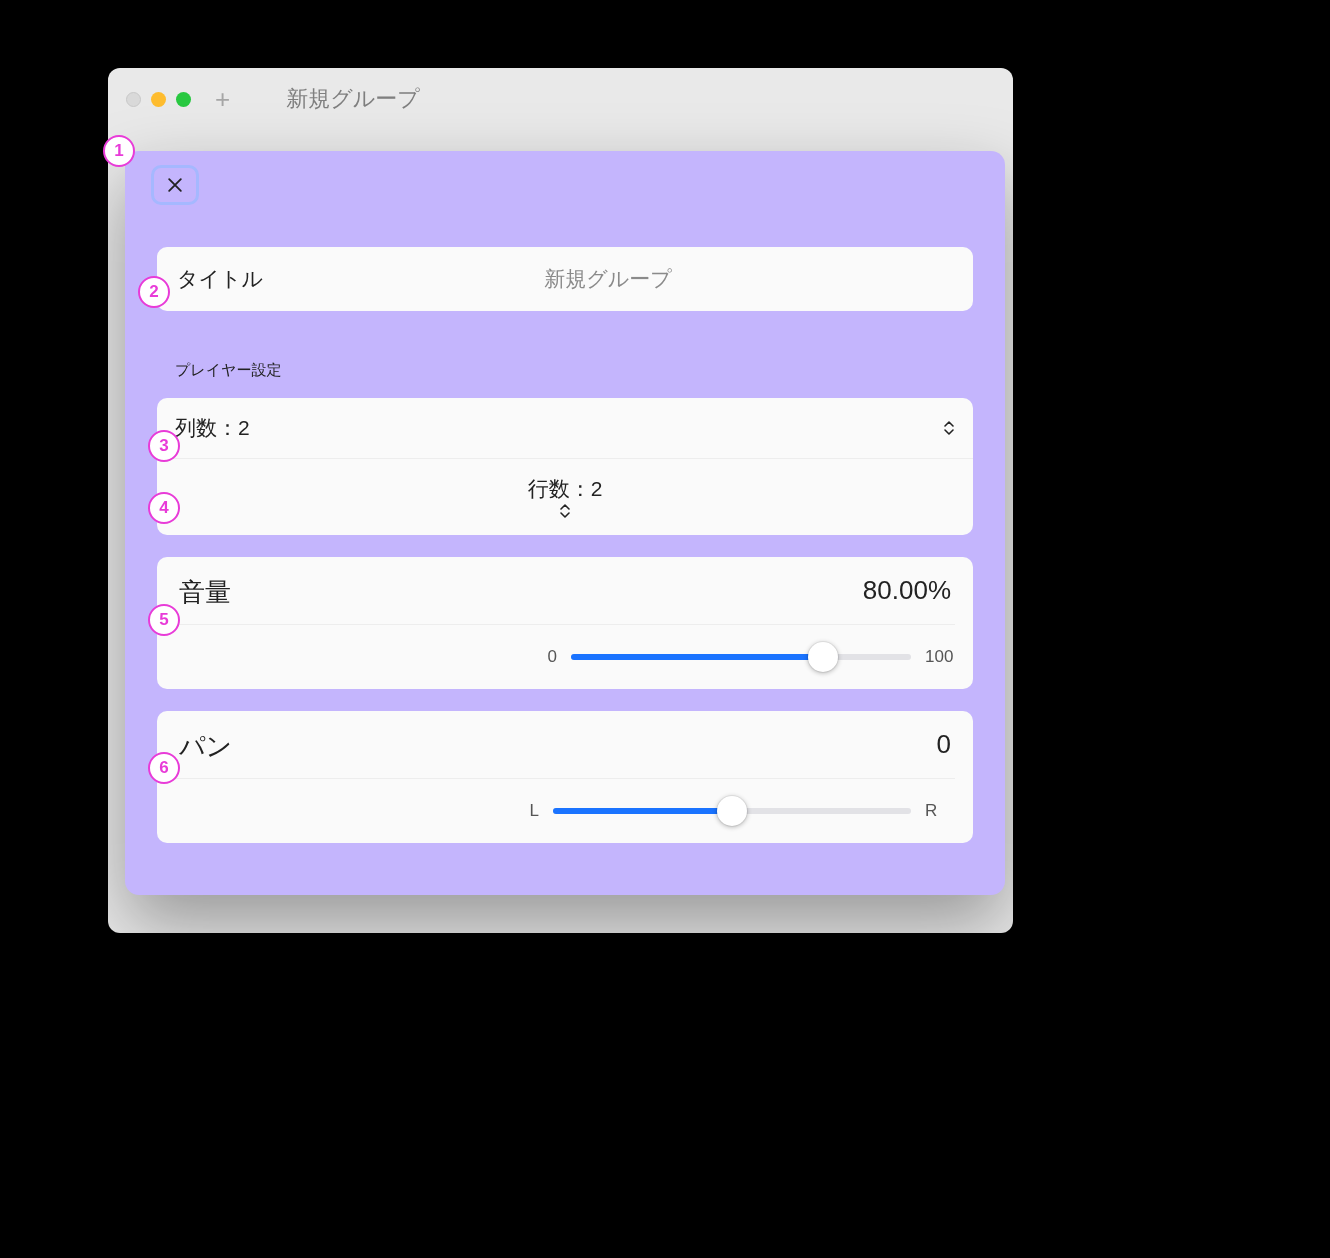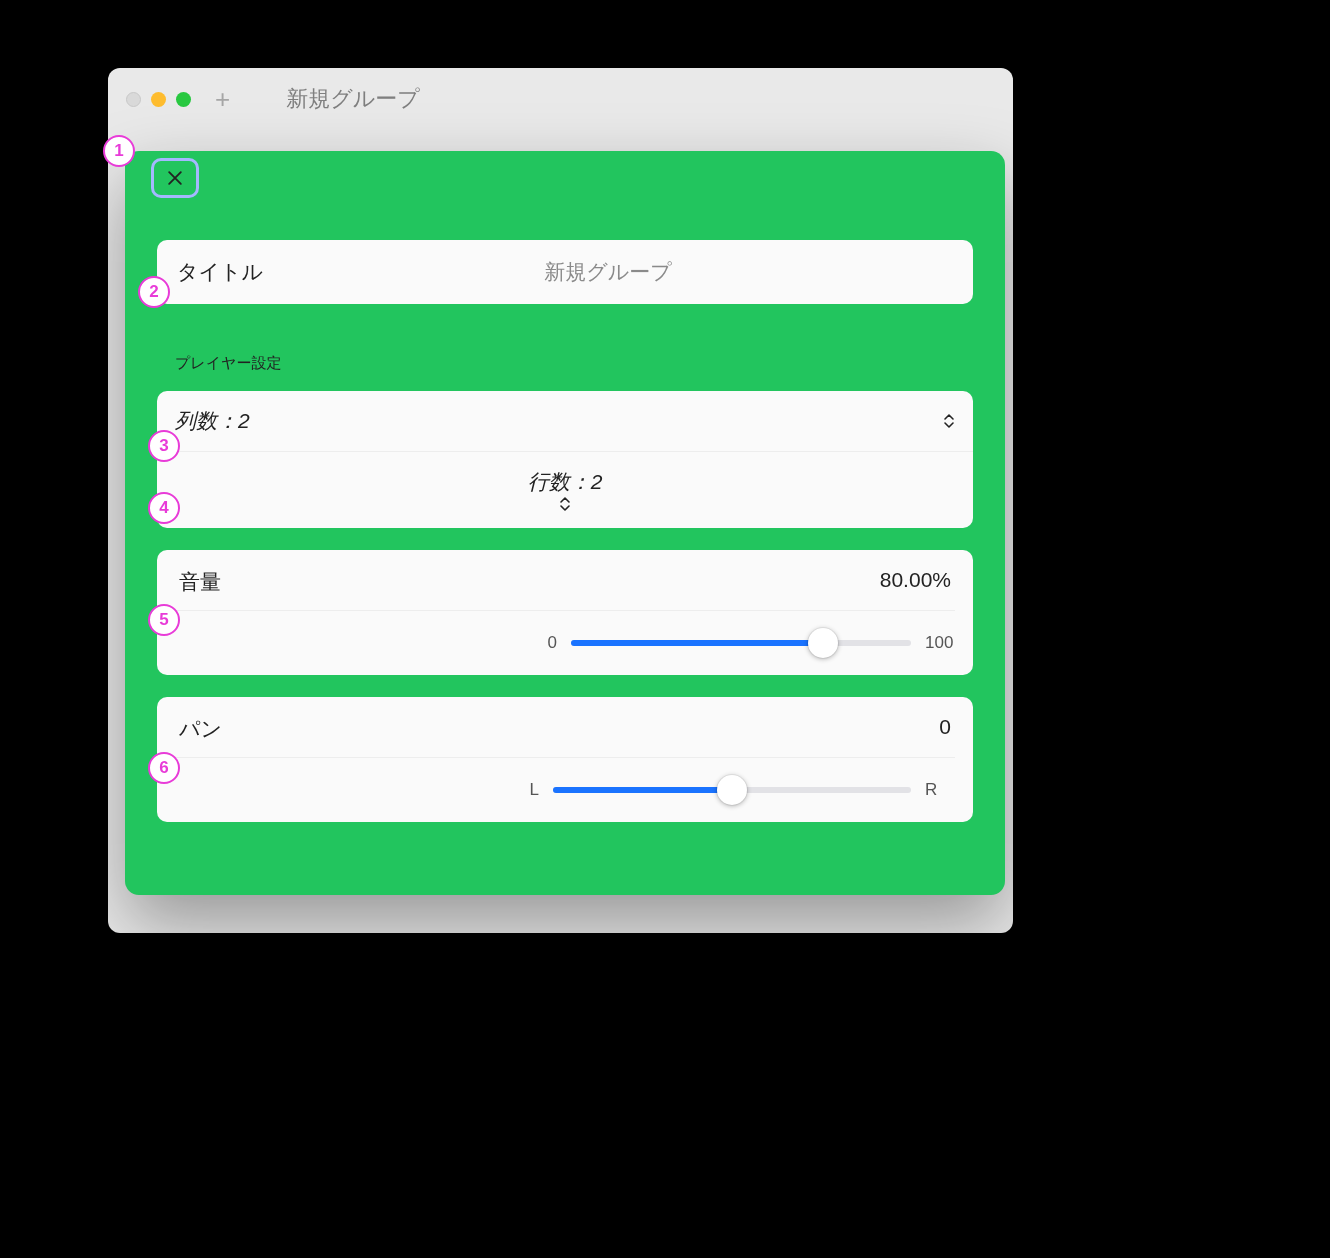--- a/index.html
+++ b/index.html
@@ -44,24 +44,24 @@
     margin-left: 46px;
     font-size: 22px;
     color: #7f7f7f;
   }
   .modal {
     position: absolute;
     left: 125px;
     top: 151px;
     width: 880px;
     height: 744px;
-    background: #22c55e;
+    background: #c4b5fd;
     border-radius: 14px;
     box-shadow: 0 30px 70px rgba(0,0,0,0.35);
-    padding: 7px 32px;
+    padding: 14px 32px;
   }
   .close-btn {
     width: 48px;
     height: 40px;
     border: 3px solid #a5b8ff;
     border-radius: 10px;
     display: flex;
     align-items: center;
     justify-content: center;
     cursor: pointer;
@@ -89,37 +89,36 @@
     color: #222;
   }
   .stepper-card { margin-top: 18px; }
   .stepper-row {
     display: flex;
     align-items: center;
     justify-content: space-between;
     padding: 16px 18px;
     font-size: 21px;
     color: #222;
-    font-style: italic;
   }
   .stepper-row + .stepper-row { border-top: 1px solid #ededed; flex-direction: column; }
   .stepper-ctrl {
     display: flex;
     flex-direction: column;
     gap: 0;
     cursor: pointer;
     color: #333;
     line-height: 0;
   }
   .stepper-ctrl svg { width: 12px; height: 8px; display:block; }
   .slider-card { margin-top: 22px; padding: 16px 18px 22px; }
   .slider-head {
     display: flex;
     justify-content: space-between;
-    font-size: 21px;
+    font-size: 26px;
     color: #222;
     padding: 2px 4px 14px;
     border-bottom: 1px solid #ededed;
   }
   .slider-body {
     display: flex;
     align-items: center;
     justify-content: flex-end;
     gap: 14px;
     margin-top: 22px;

